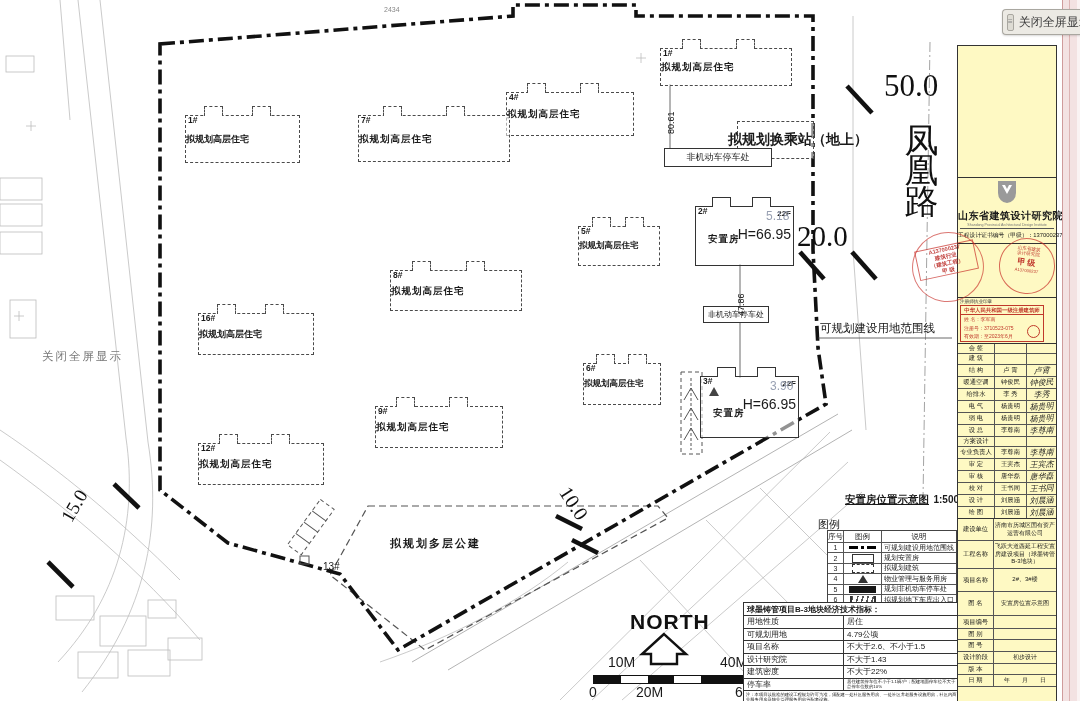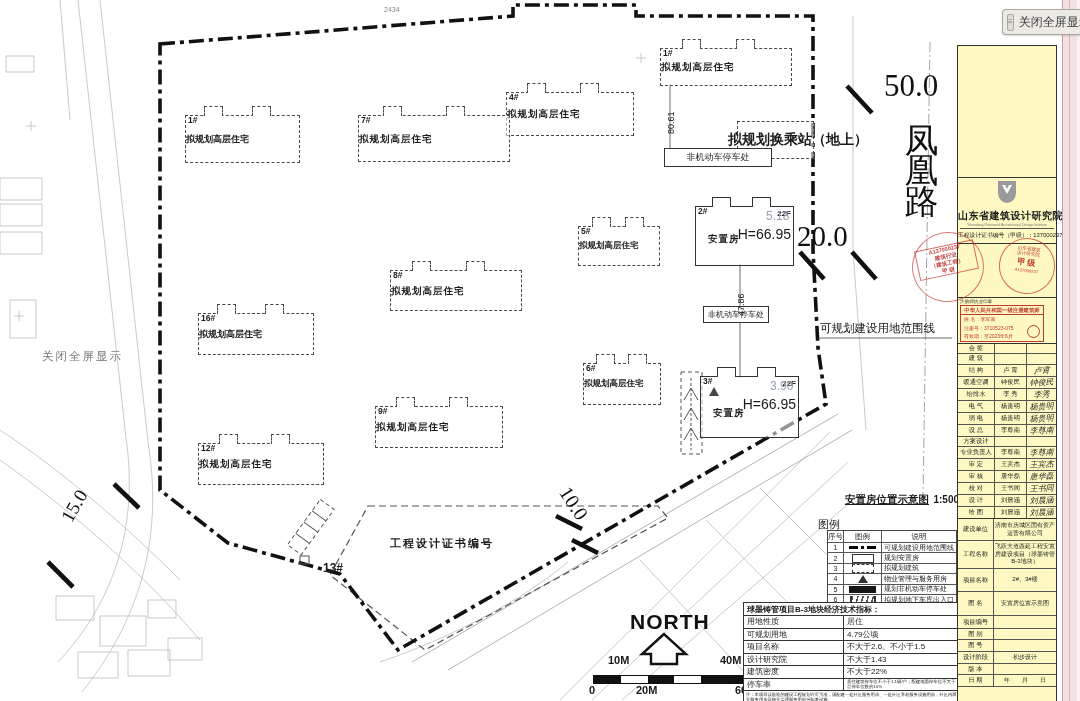--- a/index.html
+++ b/index.html
@@ -49,21 +49,21 @@
   .econ-title{height:12px;border-bottom:0.7px solid #333;font-size:8px;font-weight:700;
       display:flex;align-items:center;padding-left:3px;white-space:nowrap;overflow:hidden}
   .econ-row{display:grid;grid-template-columns:100px 1fr;height:11.5px;border-bottom:0.7px solid #333}
   .econ-row>div{display:flex;align-items:center;padding-left:3px;font-size:8px;overflow:hidden;white-space:nowrap}
   .econ-row>div:first-child{border-right:0.7px solid #333}
   .econ-row:last-of-type>div:last-child{font-size:4.4px;line-height:5px;white-space:normal}
   .econ-note{font-size:4.3px;line-height:5.3px;color:#222;padding:1px 2px;height:15px;overflow:hidden}
   
   .sbar{position:absolute;left:593px;top:675px;width:160px;height:7px;border:1px solid #111;background:#fff}
   .sbar i{position:absolute;top:0;bottom:0;background:#111}
-  .slab{position:absolute;font-size:11px;font-weight:700;white-space:nowrap}
+  .slab{position:absolute;font-size:14px;font-weight:400;white-space:nowrap}
   
   .tb{position:absolute;left:957px;top:45px;width:100px;height:656px;background:#fef9c3;
       border-left:1.3px solid #333;border-right:1.3px solid #333;border-top:1.3px solid #333;box-sizing:border-box}
   .tb-sec{border-bottom:1px solid #333;position:relative;box-sizing:border-box}
   .tb-empty{height:132px}
   .tb-header{height:66px;text-align:center}
   .tb-inst{font-size:10px;font-weight:700;letter-spacing:.5px;margin-top:1px;white-space:nowrap}
   .tb-en{font-size:3.6px;color:#777;border-bottom:0.7px solid #555;padding-bottom:1px;margin:0 2px}
   .tb-cert{font-size:5.8px;padding-top:2px;white-space:nowrap}
   .tb-stampzone{height:54px}
@@ -227,22 +227,22 @@
   </div>
   <div class="bld" style="left:198px;top:313px;width:114px;height:40px">
     <span class="bno">16#</span>
     <span class="blabel" style="font-size:9px;letter-spacing:0">拟规划高层住宅</span>
   </div>
   <div class="bld" style="left:198px;top:443px;width:124px;height:40px">
     <span class="bno">12#</span>
     <span class="blabel">拟规划高层住宅</span>
   </div>
 
-  <div class="abs" style="left:323px;top:561px;font-size:12px;font-weight:700">13#</div>
-  <div class="abs" style="left:390px;top:536px;font-size:11px;font-weight:600;letter-spacing:2px">工程设计证书编号</div>
+  <div class="abs" style="left:323px;top:561px;font-size:10px;font-weight:400">13#</div>
+  <div class="abs" style="left:390px;top:536px;font-size:11px;font-weight:600;letter-spacing:2px">拟规划多层公建</div>
 
   <div class="bld nobump" style="left:737px;top:121px;width:75px;height:36px">
     <span class="abs" style="left:-10px;top:9px;white-space:nowrap;font-size:14px;font-weight:700">拟规划换乘站（地上）</span>
   </div>
 
   <div class="boxlabel" style="left:664px;top:148px;width:106px;height:17px;font-size:9px">非机动车停车处</div>
   <div class="boxlabel" style="left:703px;top:306px;width:64px;height:15px;font-size:8px">非机动车停车处</div>
 
   <div class="dim serif" style="left:898px;top:98px;writing-mode:vertical-rl;font-size:34px;letter-spacing:30px">凤凰路</div>
   <div class="dim serif" style="left:884px;top:68px;font-size:31px">50.0</div>

